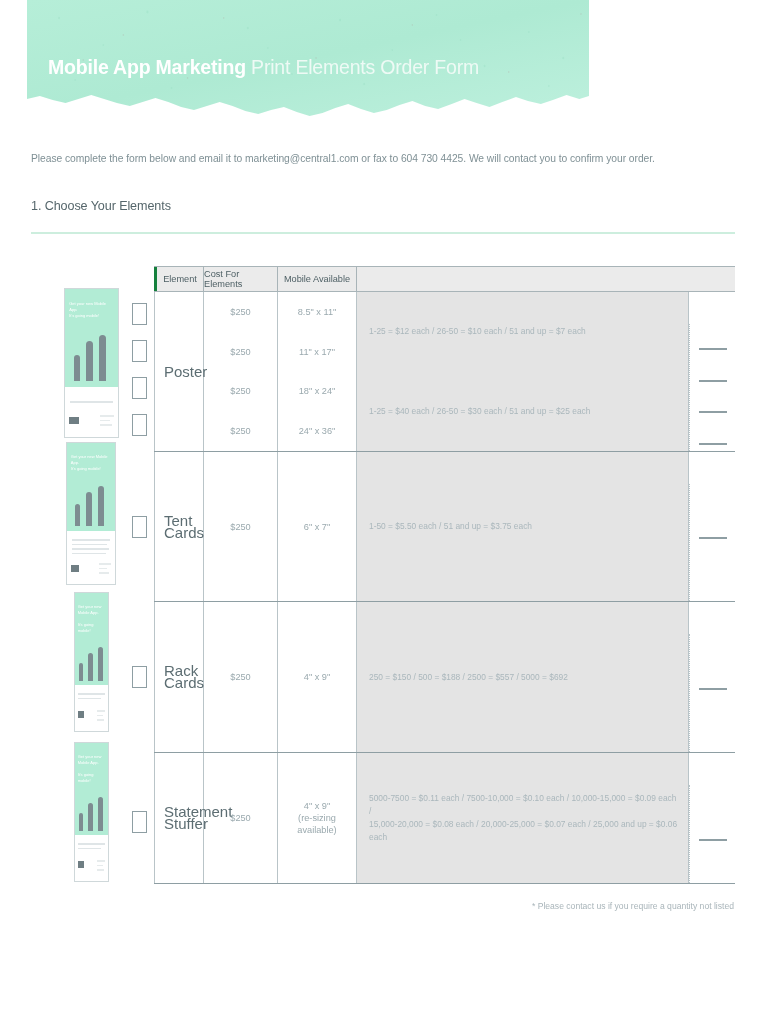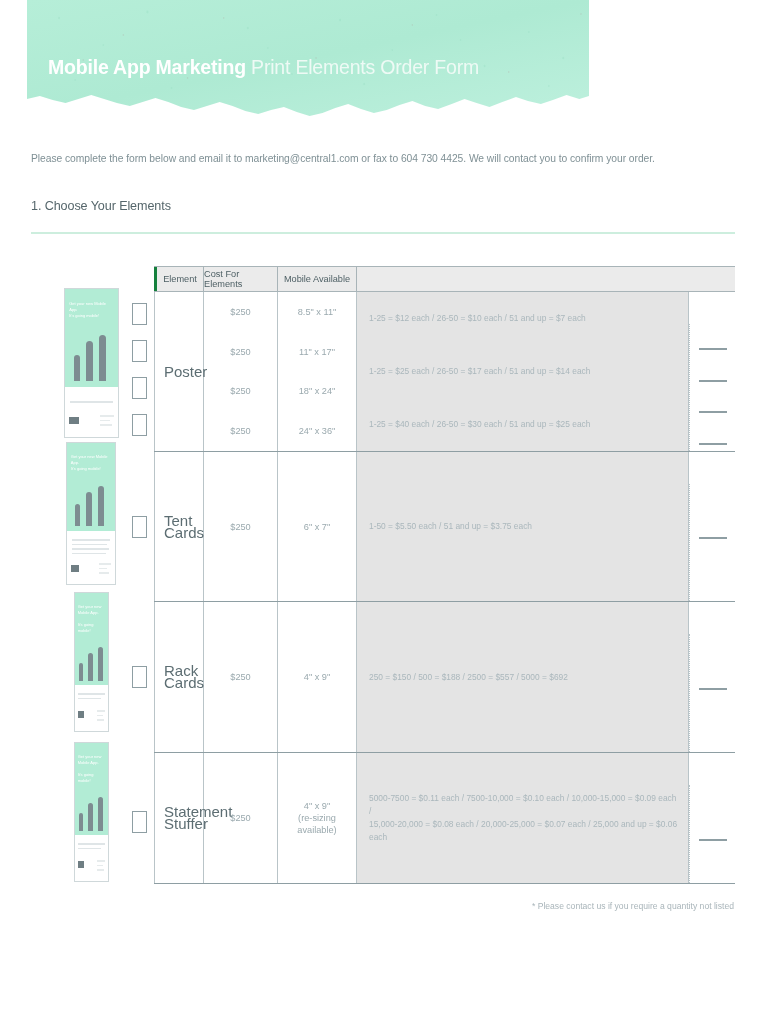--- a/index.html
+++ b/index.html
@@ -426,21 +426,20 @@
           <div class="subrow">8.5" x 11"</div>
           <div class="subrow">11" x 17"</div>
           <div class="subrow">18" x 24"</div>
           <div class="subrow">24" x 36"</div>
         </div>
       </div>
 
       <div class="col c-print">
         <div class="subrows">
           <div class="subrow print">1-25 = $12 each / 26-50 = $10 each / 51 and up = $7 each</div>
-          <div class="subrow print">1-25 = $25 each / 26-50 = $17 each / 51 and up = $14 each</div>
           <div class="subrow print">1-25 = $40 each / 26-50 = $30 each / 51 and up = $25 each</div>
         </div>
       </div>
 
       <div class="col qty c-qty">
         <div class="subrows">
           <div class="subrow qty">
               <span class="qline"></span>
             </div>
           <div class="subrow qty">

